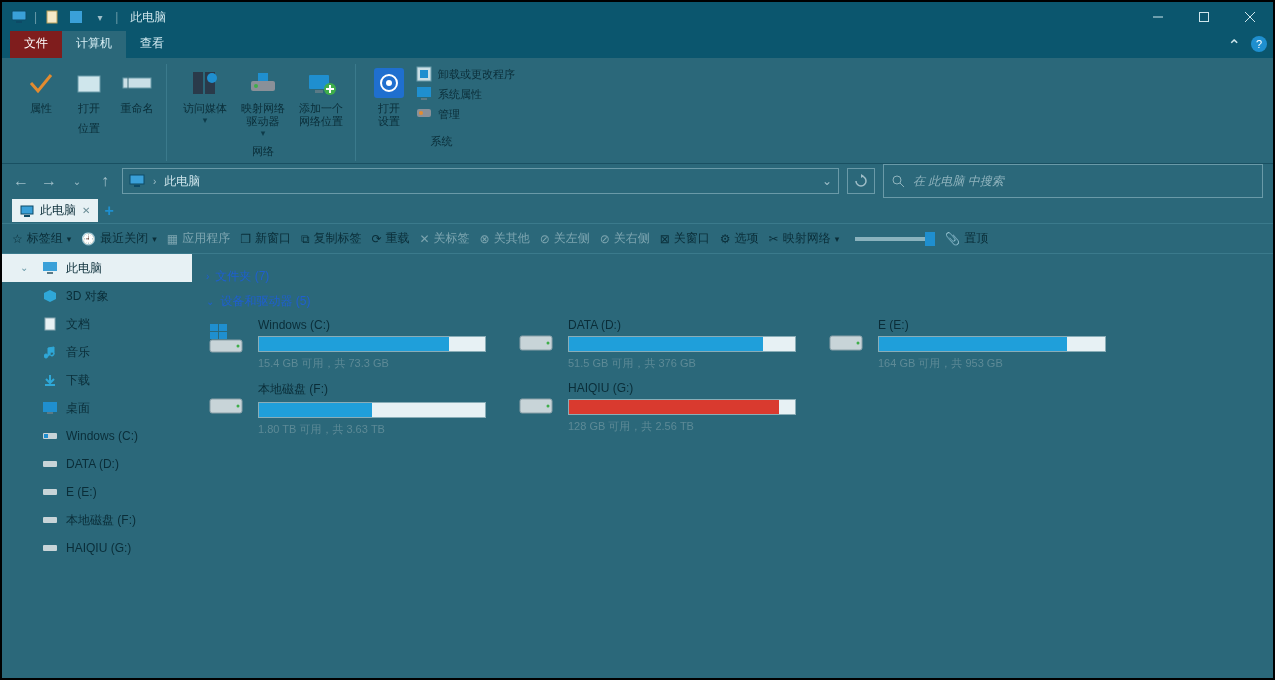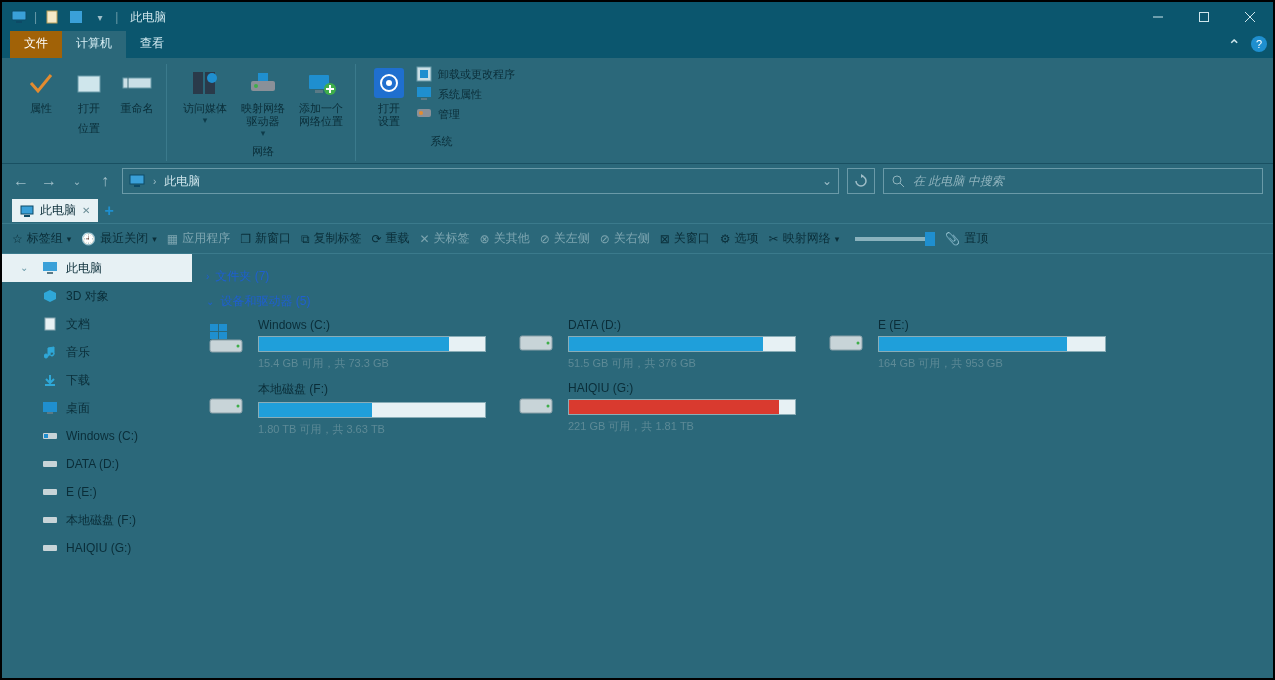--- a/index.html
+++ b/index.html
@@ -10,21 +10,21 @@
 .titlebar { height: 30px; background: #0b566e; display: flex; align-items: center; color: #cfe6ec; font-size: 12px; }
 .titlebar .qat { display: flex; align-items: center; gap: 6px; padding: 0 8px; }
 .titlebar .qat-icon { width: 18px; height: 18px; display: flex; align-items: center; justify-content: center; }
 .titlebar .title { padding-left: 4px; }
 .titlebar .spacer { flex: 1; }
 .titlebar .winbtn { width: 46px; height: 30px; display: flex; align-items: center; justify-content: center; color: #cfe6ec; }
 
 
 .tabs { height: 26px; background: #0b566e; display: flex; align-items: flex-end; position: relative; }
 .tab { padding: 4px 14px 6px; color: #d7eef4; font-size: 12px; position: relative; }
-.tab.file { background: #a16207; color: #fff; margin-left: 8px; }
+.tab.file { background: #7f1d1d; color: #fff; margin-left: 8px; }
 .tab.active { background: #2b687a; }
 .tabs .help { position: absolute; right: 6px; top: 4px; display: flex; gap: 10px; color: #cfe6ec; }
 
 
 .ribbon { background: #2b687a; border-bottom: 1px solid #195062; padding: 6px 10px 2px; display: flex; gap: 4px; }
 .rgroup { display: flex; flex-direction: column; align-items: center; padding: 0 8px; border-right: 1px solid #3b7a8c; }
 .rgroup:last-child { border-right: none; }
 .rrow { display: flex; gap: 6px; }
 .rbtn { display: flex; flex-direction: column; align-items: center; justify-content: flex-start; min-width: 42px; padding: 2px 4px; color: #0e3b4a; font-size: 11px; text-align: center; }
 .rbtn .ricon { width: 34px; height: 34px; display: flex; align-items: center; justify-content: center; margin-bottom: 2px; }
@@ -34,21 +34,21 @@
 .rside-item .sicon { width: 16px; height: 16px; }
 .rgroup-label { font-size: 11px; color: #0a2d38; padding: 4px 0 2px; text-align: center; }
 
 
 .navrow { height: 34px; display: flex; align-items: center; gap: 8px; padding: 0 10px; background: #2b687a; }
 .navbtns { display: flex; gap: 10px; color: #9fbec8; }
 .navbtn { width: 18px; height: 18px; display: flex; align-items: center; justify-content: center; }
 .addr { flex: 1; height: 26px; border: 1px solid #6a9aa8; background: #2b687a; display: flex; align-items: center; padding: 0 6px; gap: 8px; color: #cfe6ec; font-size: 12px; }
 .addr .dd { margin-left: auto; color: #9fbec8; }
 .refresh { width: 28px; height: 26px; border: 1px solid #6a9aa8; display: flex; align-items: center; justify-content: center; color: #9fbec8; }
-.search { width: 380px; height: 26px; border: 1px solid #6a9aa8; display: flex; align-items: center; padding: 8px 8px; gap: 8px; color: #8fb3bd; font-size: 12px; }
+.search { width: 380px; height: 26px; border: 1px solid #6a9aa8; display: flex; align-items: center; padding: 16px 8px; gap: 8px; color: #8fb3bd; font-size: 12px; }
 
 
 .tabstrip { height: 26px; background: #2b687a; display: flex; align-items: center; padding: 0 10px; gap: 6px; border-bottom: 1px solid #3b7a8c; }
 .wtab { background: #e7f1f4; color: #0a2d38; font-size: 12px; padding: 3px 8px; display: flex; align-items: center; gap: 6px; }
 .wtab .x { color: #6a8d96; font-size: 10px; }
 .addtab { color: #1f8fcf; font-size: 16px; font-weight: bold; }
 
 
 .toolbar { height: 30px; background: #2b687a; display: flex; align-items: center; padding: 0 10px; gap: 10px; border-bottom: 1px solid #3b7a8c; font-size: 12px; color: #0a2d38; }
 .tbtn { display: flex; align-items: center; gap: 4px; white-space: nowrap; }
@@ -552,20 +552,20 @@
               <svg width="40" height="34">
                 <rect x="4" y="14" width="32" height="14" rx="2" fill="#c8d4d8" stroke="#8aa0a8"></rect>
                 <circle cx="32" cy="21" r="1.5" fill="#3fae4a"></circle>
               </svg>
             </div>
             <div class="dinfo">
               <div class="dlabel">HAIQIU (G:)</div>
               <div class="bar">
                 <div class="fill red" style="width:93%"></div>
               </div>
-              <div class="dstat">221 GB 可用，共 1.81 TB</div>
+              <div class="dstat">128 GB 可用，共 2.56 TB</div>
             </div>
           </div>
         </div>
     </div>
   </div>
 
 </div>
 
 </body></html>

